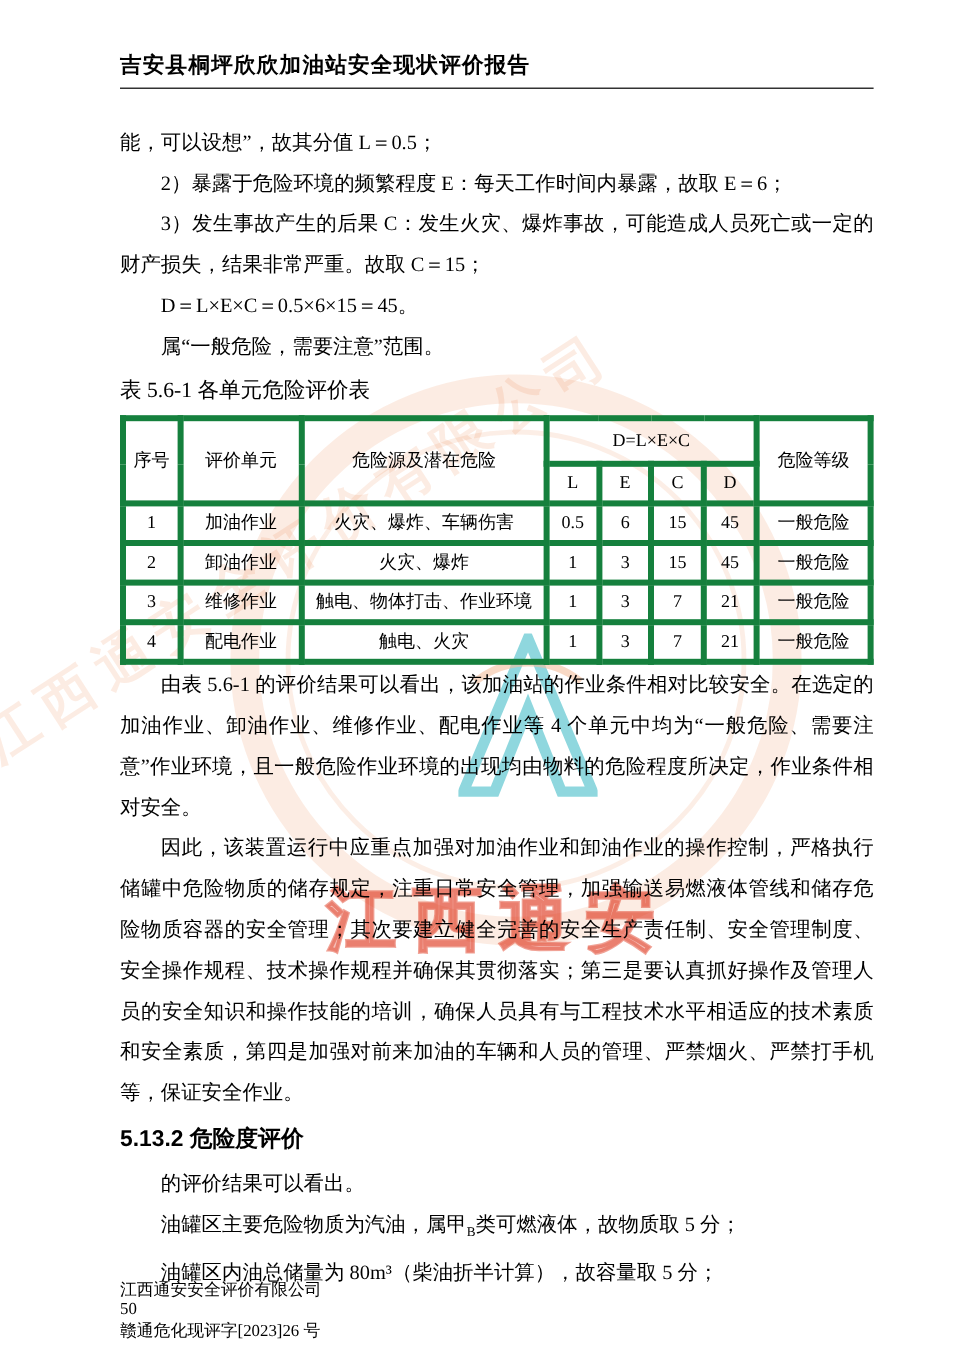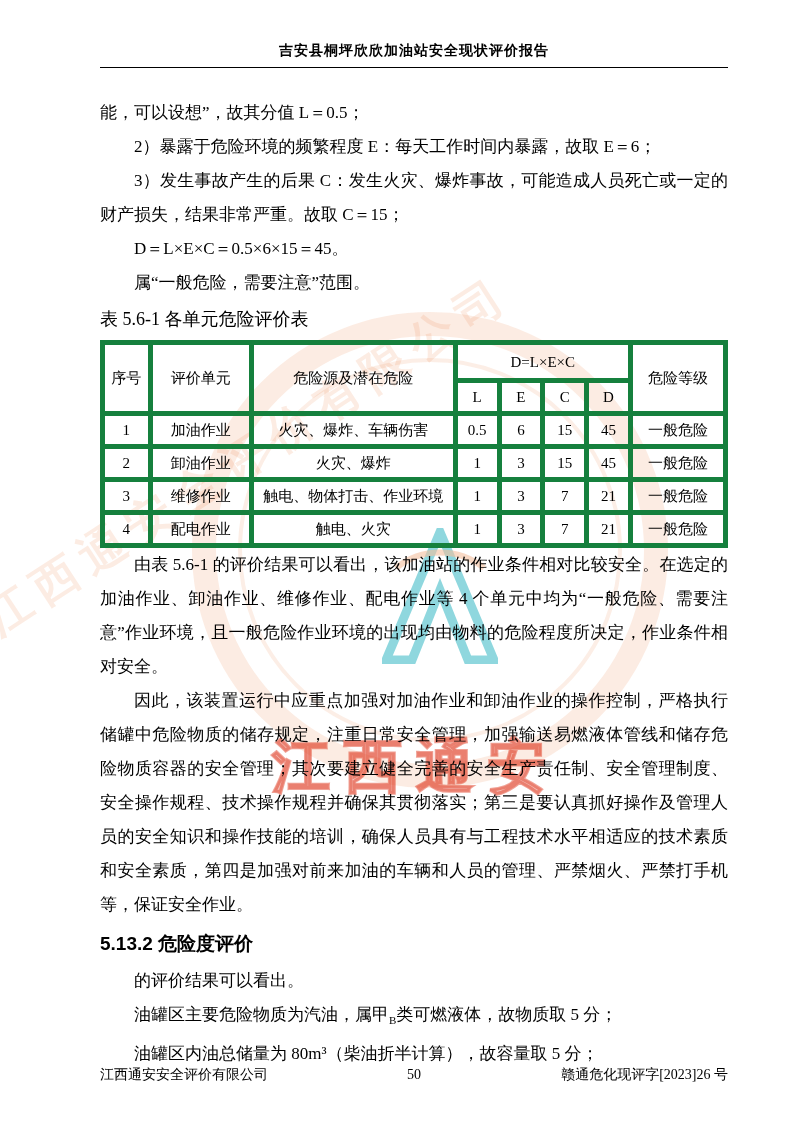--- a/index.html
+++ b/index.html
@@ -53,22 +53,21 @@
   }
   .wm-logo { left: 382px; top: 528px; width: 116px; height: 136px; opacity: 0.55; }
 
   
   .content {
     position: relative;
     z-index: 1;
     padding: 42px 72px 0 100px;
   }
   .doc-header {
-    text-align: center;
-    font-size: 14px;
+    font-size: 18px;
     font-weight: bold;
     letter-spacing: 1px;
     padding-bottom: 7px;
     border-bottom: 1px solid #000;
     margin-bottom: 22px;
   }
   .para {
     font-size: 17px;
     line-height: 34px;
     text-align: justify;
@@ -107,20 +106,21 @@
   sub.small { font-size: 11px; }
 
   .doc-footer {
     position: absolute;
     z-index: 1;
     left: 100px; right: 72px;
     top: 1066px;
     display: flex;
     align-items: baseline;
     font-size: 14px;
+    flex-direction: column;
   }
   .doc-footer .f-left  { flex: 1; text-align: left; }
   .doc-footer .f-mid   { flex: 0 0 auto; text-align: center; }
   .doc-footer .f-right { flex: 1; text-align: right; }
 </style>
 </head>
 <body>
 
 <div class="page">
 

